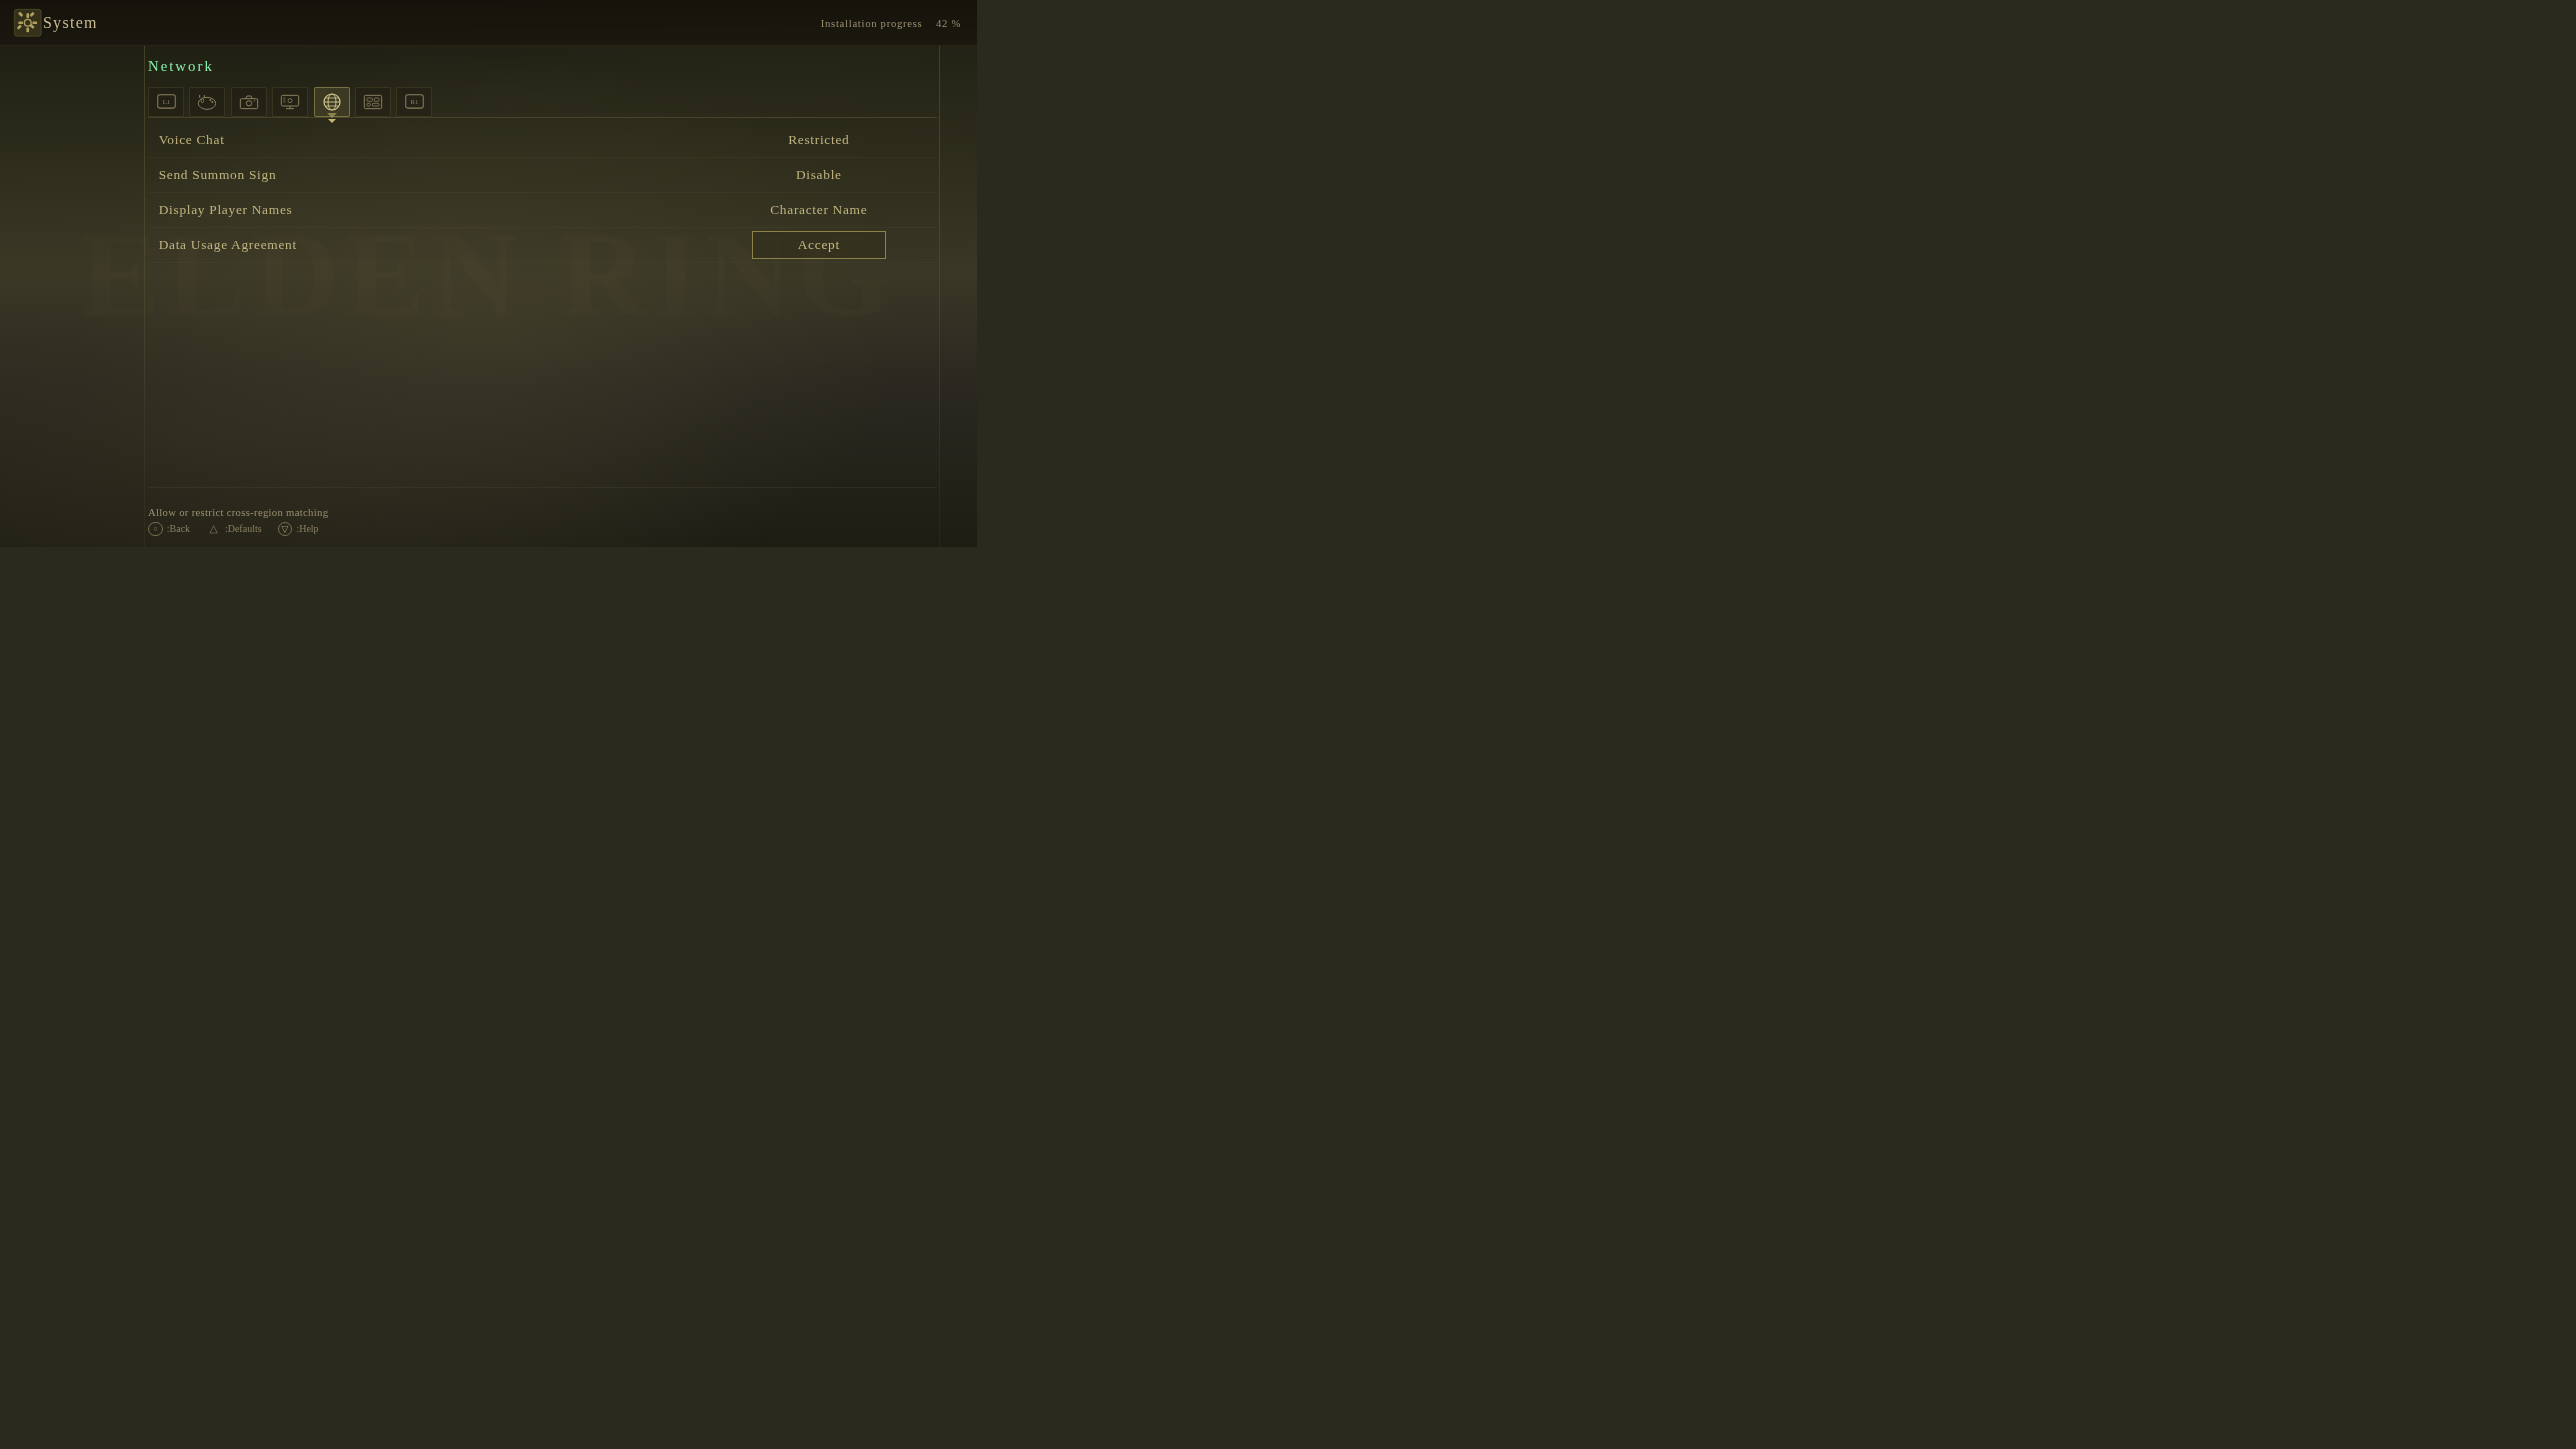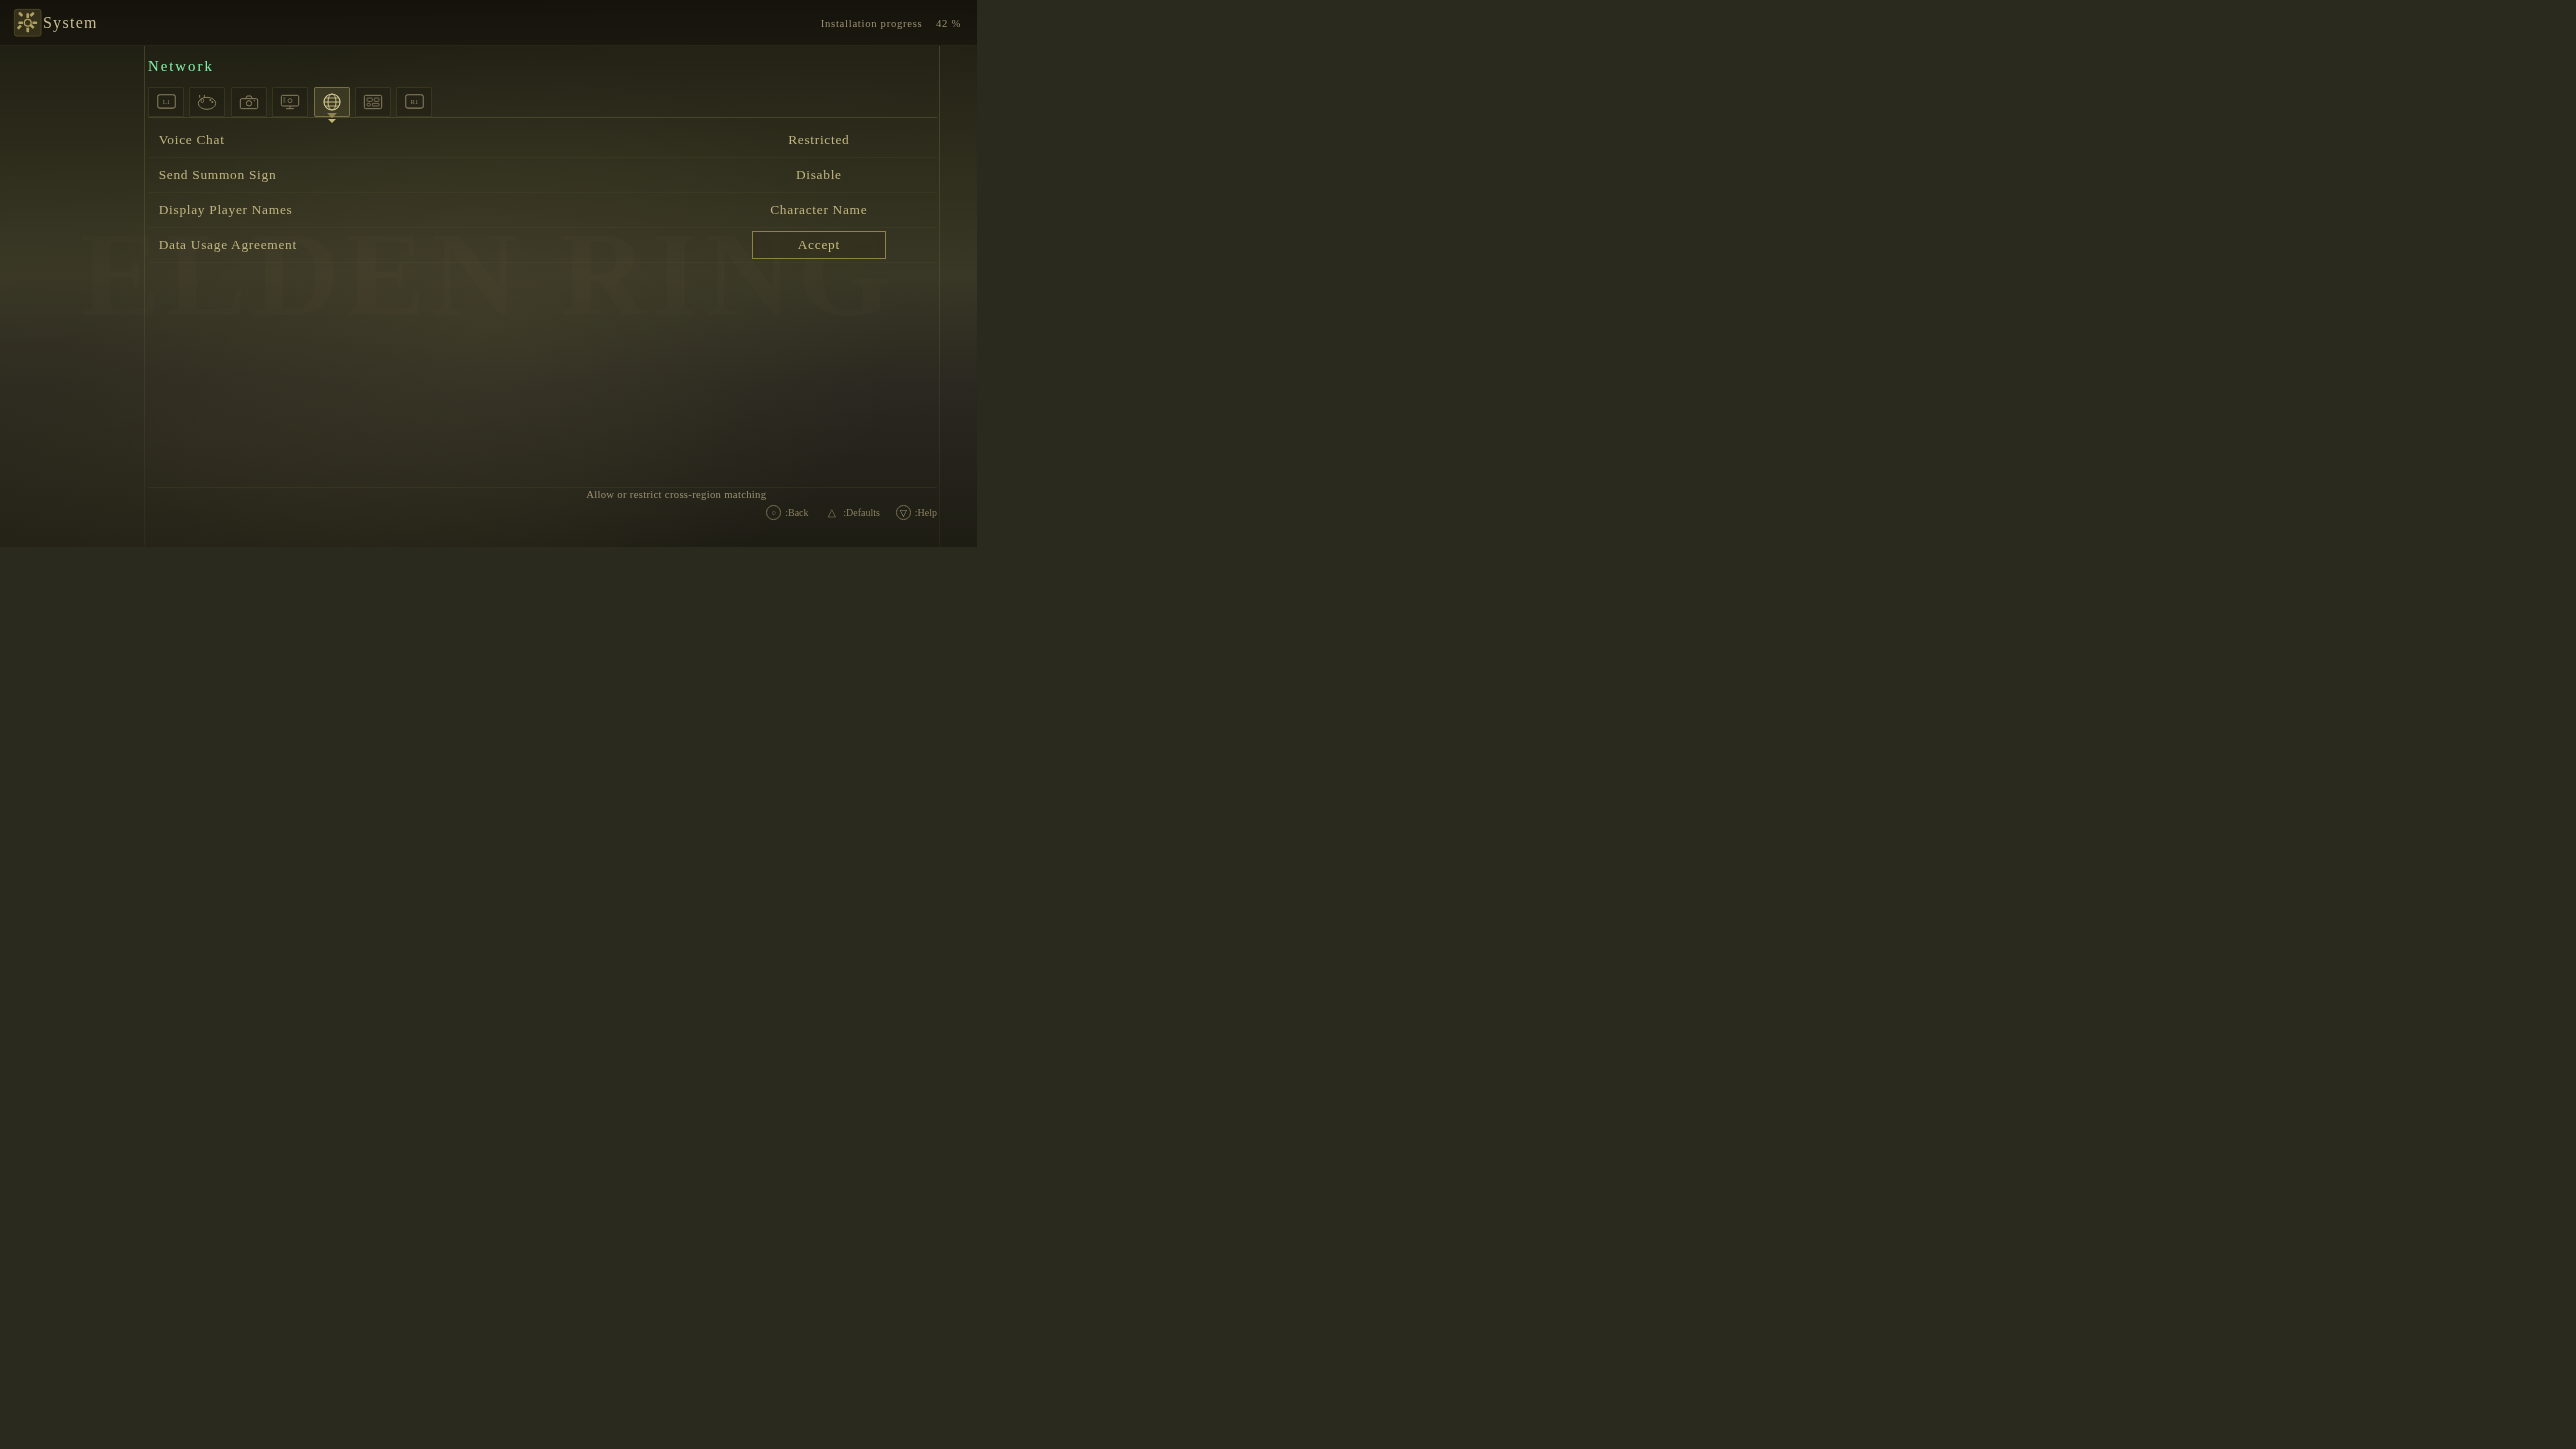--- a/index.html
+++ b/index.html
@@ -228,21 +228,21 @@
     }
 
     
     .bottom-bar {
       position: absolute;
       bottom: 0;
       left: 148px;
       right: 40px;
       height: 60px;
       display: flex;
-      flex-direction: row;
+      flex-direction: column;
       justify-content: flex-end;
       padding-bottom: 10.7px;
       border-top: 0.7px solid rgba(100,92,55,0.2);
     }
 
     .help-text {
       font-size: 10.7px;
       color: #9a9070;
       margin-bottom: 4px;
       letter-spacing: 0.3px;

